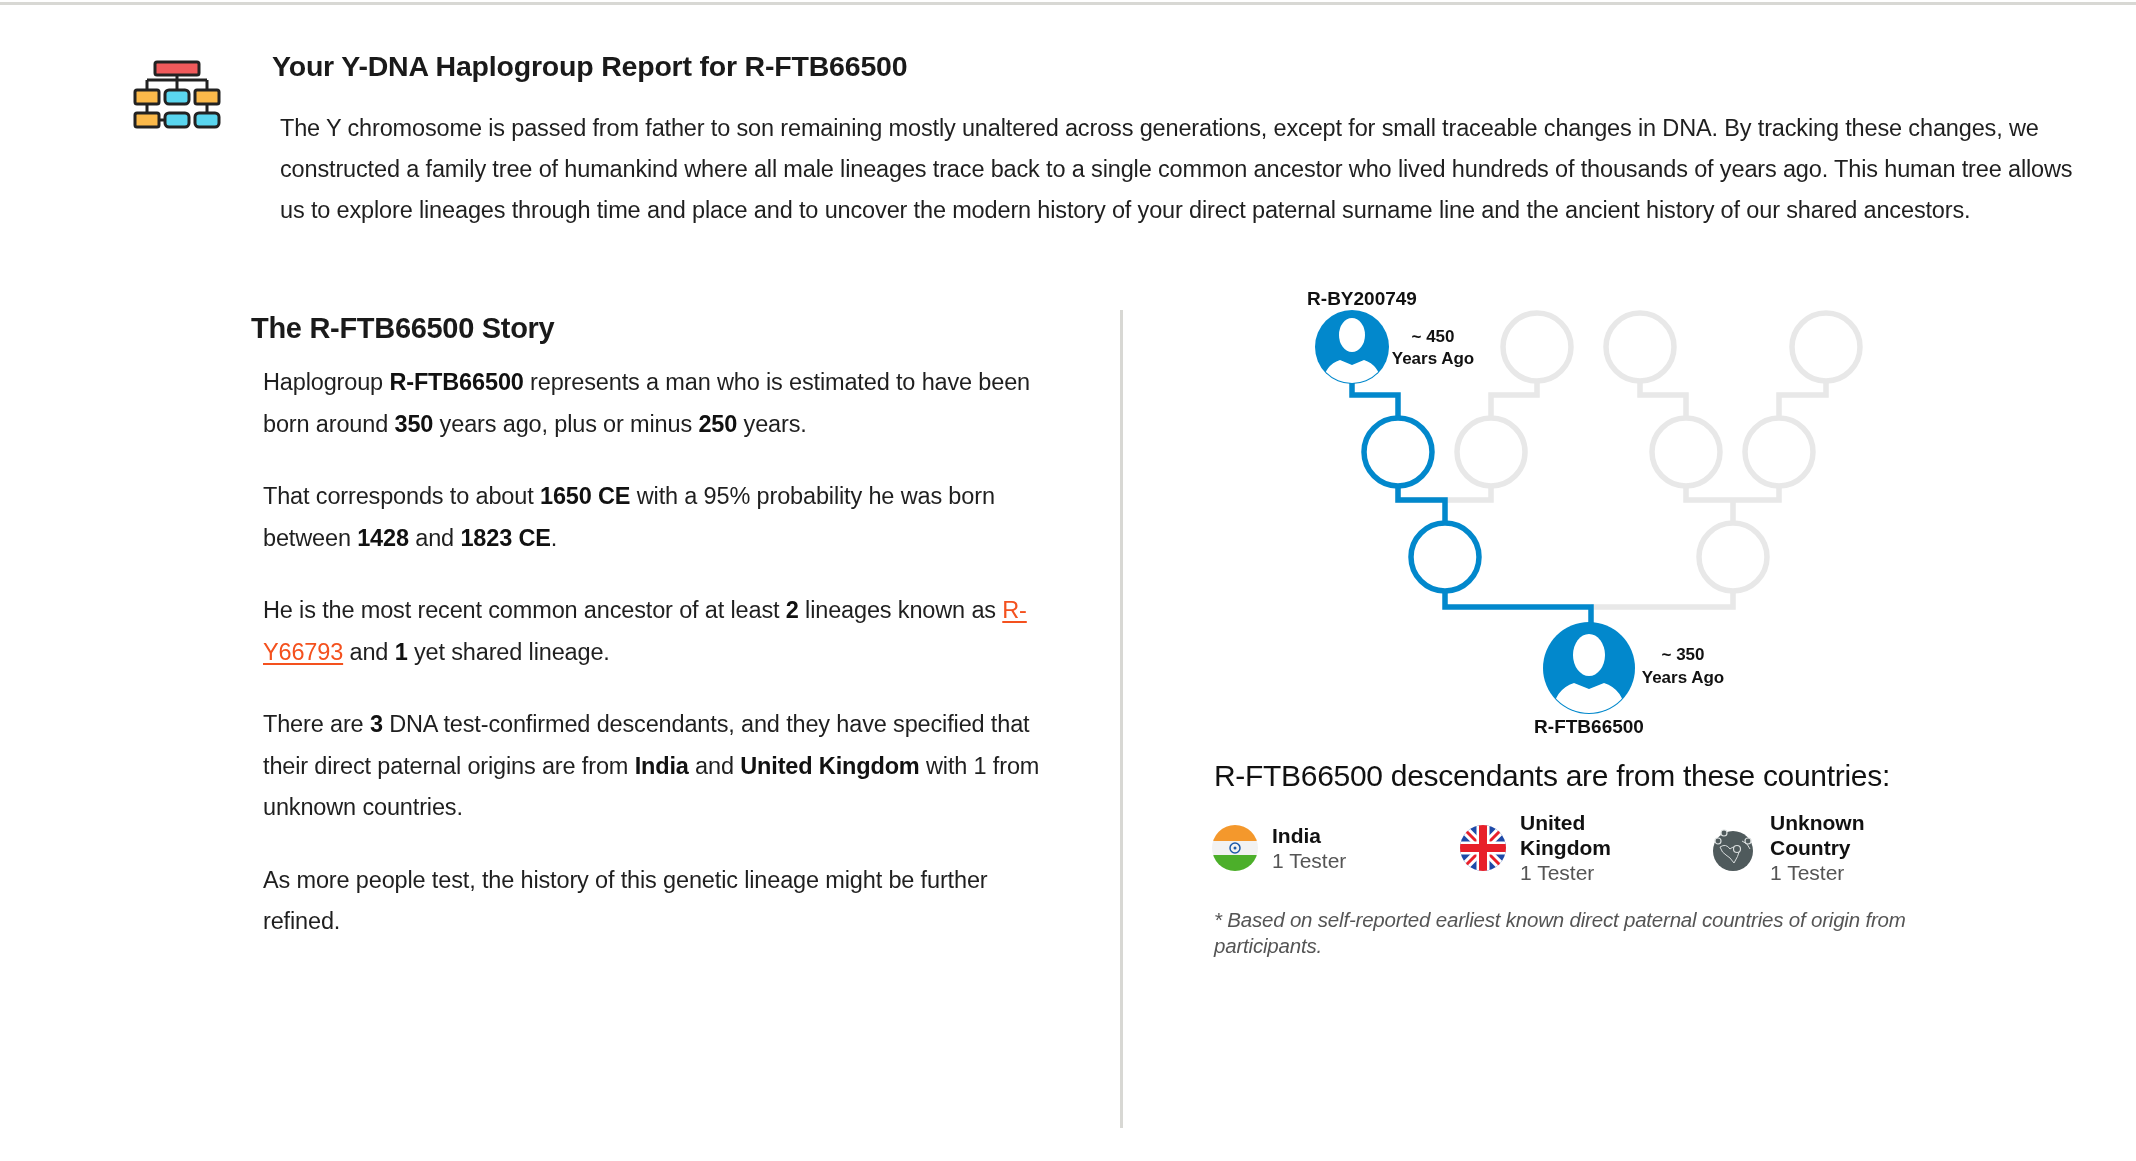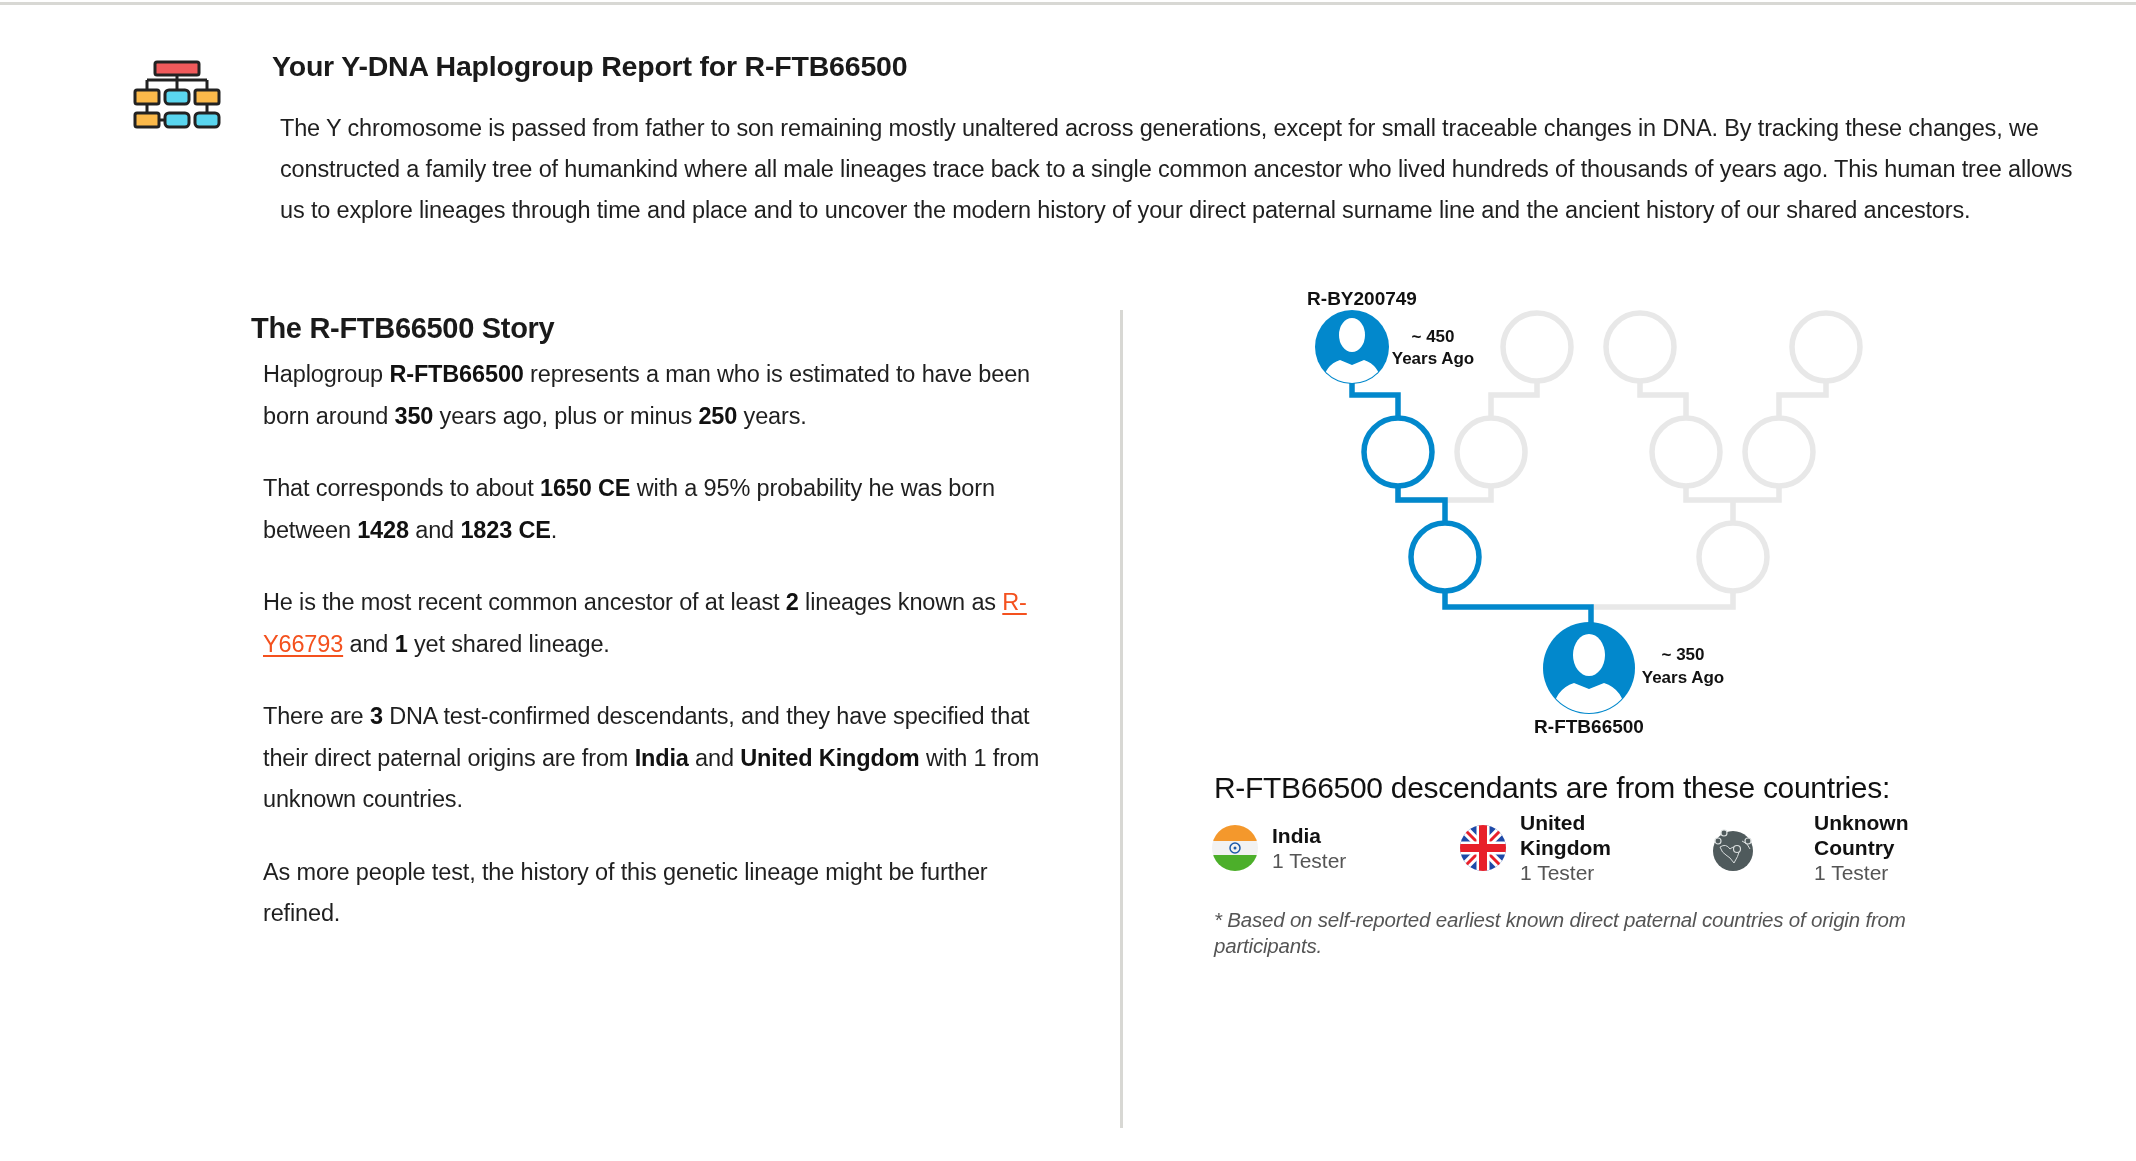--- a/index.html
+++ b/index.html
@@ -14,34 +14,34 @@
   .header-title {
     position: absolute; left: 272px; top: 50px; font-size: 28.5px; font-weight: 700;
     letter-spacing: -0.2px; color: #1a1a1a; white-space: nowrap;
   }
   .intro {
     position: absolute; left: 272px; top: 100px; width: 1800px; font-size: 23.5px;
     line-height: 41px; color: #1f1f1f; margin: 8px; letter-spacing: -0.15px;
   }
 
   .story { position: absolute; left: 251px; top: 308px; width: 800px; }
-  .story-title { font-size: 29px; font-weight: 700; margin: 0 0 6px 0; letter-spacing: -0.3px; color: #1a1a1a; line-height: 40px; }
+  .story-title { font-size: 29px; font-weight: 700; margin: 0 0 14px 0; letter-spacing: -0.3px; color: #1a1a1a; line-height: 40px; }
   .story p { margin: 0 0 31px 12px; font-size: 23.5px; line-height: 41.5px; color: #1f1f1f; letter-spacing: -0.15px; }
   .story b { font-weight: 700; color: #111; }
   .story a { color: #f4511e; text-decoration: underline; text-underline-offset: 3px; }
 
   .divider { position: absolute; left: 1120px; top: 310px; width: 3px; height: 818px; background: #d8d8d4; }
 
   .tree { position: absolute; left: 0; top: 0; width: 2136px; height: 760px; pointer-events: none; }
   .tree .clickable { pointer-events: auto; }
   .tree-text { font-family: "Liberation Sans", "DejaVu Sans", sans-serif; fill: #111; }
 
   .countries-title {
     position: absolute; left: 1214px; top: 759px; font-size: 30px; font-weight: 400;
-    letter-spacing: -0.3px; color: #111; white-space: nowrap; margin-top: 12px;
+    letter-spacing: -0.3px; color: #111; white-space: nowrap;
   }
   .country { position: absolute; top: 810px; display: flex; align-items: center; }
   .country .flag { width: 46px; height: 46px; border-radius: 50%; overflow: hidden; flex: none; }
   .country .info { margin-left: 14px; }
   .country .name { font-size: 21px; font-weight: 700; color: #111; line-height: 25px; }
   .country .count { font-size: 21px; font-weight: 300; color: #555; line-height: 25px; }
 
   .footnote {
     position: absolute; left: 1214px; top: 907px; width: 720px; font-size: 20.5px;
     font-style: italic; color: #555; line-height: 26px; margin: 0; letter-spacing: -0.2px;
@@ -160,21 +160,21 @@
     <path d="M23 0 V46 M0 23 H46" stroke="#ffffff" stroke-width="13"></path>
     <path d="M23 0 V46 M0 23 H46" stroke="#e8202a" stroke-width="8"></path>
   </svg>
   <div class="info">
     <div class="name">United</div>
     <div class="name">Kingdom</div>
     <div class="count">1 Tester</div>
   </div>
 </div>
 
-<div class="country" style="left:1710px; top:810px;gap:44px;">
+<div class="country" style="left:1710px; top:810px;">
   <svg class="flag" viewBox="0 0 46 46" style="border-radius:0; overflow:visible;">
     <circle cx="23" cy="26" r="20" fill="#4f5a5c"></circle>
     <path d="M10 22 Q16 18 20 24 Q24 20 30 24 Q28 32 24 38 Q20 32 16 30 Q12 28 10 22 Z" fill="none" stroke="#d8dcdc" stroke-width="1"></path>
     <path d="M32 16 Q38 18 40 24" fill="none" stroke="#d8dcdc" stroke-width="1"></path>
     <g fill="#4f5a5c" stroke="#d8dcdc" stroke-width="1.2">
       <circle cx="14" cy="8" r="3"></circle>
       <circle cx="8" cy="16" r="3"></circle>
       <circle cx="27" cy="24" r="3.5"></circle>
       <circle cx="38" cy="16" r="3"></circle>
     </g>

